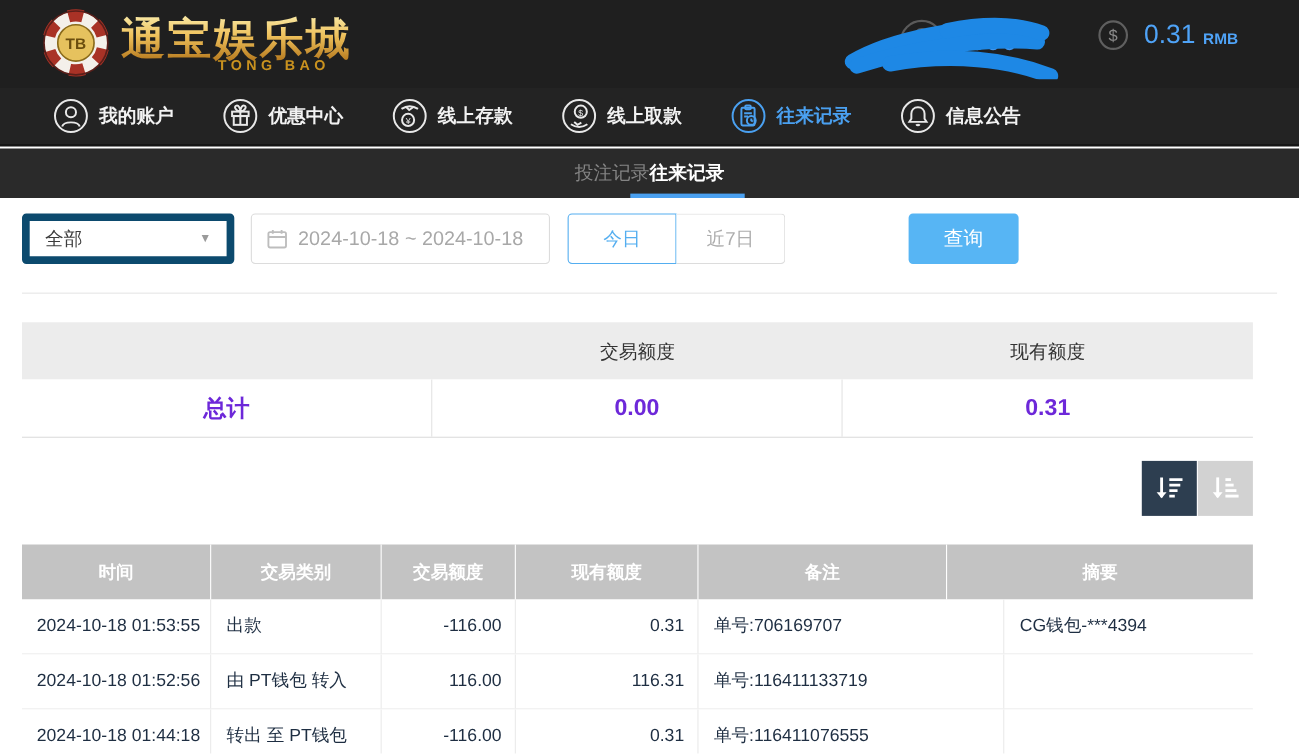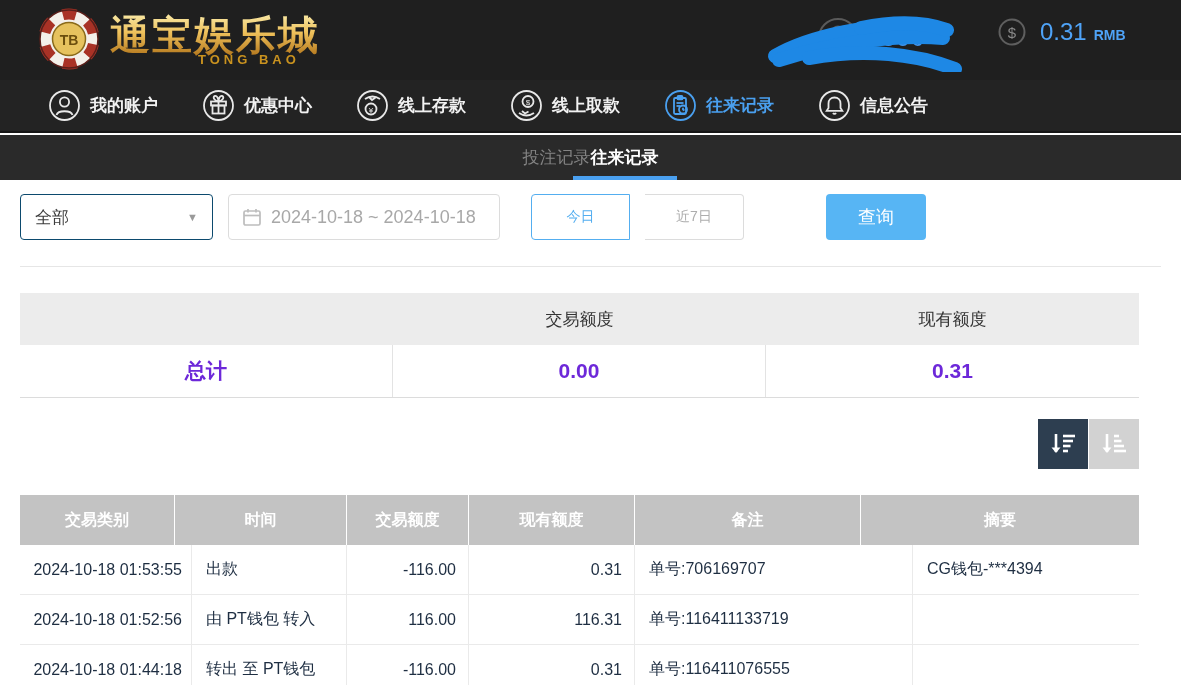--- a/index.html
+++ b/index.html
@@ -34,28 +34,28 @@
 
   
   .subnav { position:absolute; top:135px; left:0; width:1181px; height:45px; background:#2a2a2a;
     display:flex; justify-content:center; align-items:flex-end; }
   .subtab { position:relative; height:45px; display:flex; align-items:center; font-size:17px; color:#848484; cursor:pointer; }
   .subtab.active { color:#fff; font-weight:bold; }
   .subtab.active .underline { position:absolute; left:-18px; right:-18px; bottom:0; height:4px; background:#4aa0f0; }
 
   
   .filters { position:absolute; top:194px; left:20px; width:1141px; height:46px; }
-  .select-box { position:absolute; left:0; top:0; width:193px; height:46px; border:1px solid #0c4a6e;
+  .select-box { position:absolute; left:0; top:0; width:193px; height:46px; border:7px solid #0c4a6e;
     border-radius:4px; display:flex; align-items:center; padding:0 14px; font-size:17px; color:#3c3c3c; cursor:pointer; }
   .select-caret { margin-left:auto; font-size:11px; color:#9a9a9a; }
   .date-box { position:absolute; left:208px; top:0; width:272px; height:46px; border:1px solid #dcdcdc;
     border-radius:4px; display:flex; align-items:center; padding:0 13px; gap:9px; font-size:18px; color:#a8a8a8; cursor:text; }
   .btn-group { position:absolute; left:496px; top:0; display:flex; }
   .quick-btn { width:99px; height:46px; display:flex; align-items:center; justify-content:center;
-    font-size:14px; background:#fff; cursor:pointer;margin-left:15px; }
+    font-size:17px; background:#fff; cursor:pointer; }
   .quick-btn.active { border:1px solid #54aef0; color:#54aef0; border-radius:4px 0 0 4px; }
   .quick-btn.plain { border-top:1px solid #dcdcdc; border-bottom:1px solid #dcdcdc; border-right:1px solid #dcdcdc; color:#adadad; }
   .quick-btn.plain.last { border-radius:0 4px 4px 0; }
   .search-btn { position:absolute; left:806px; top:0; width:100px; height:46px; background:#57b5f4; color:#fff;
     font-size:18px; border:none; border-radius:4px; display:flex; align-items:center; justify-content:center; cursor:pointer; }
 
   .divider { position:absolute; top:266px; left:20px; width:1141px; height:1px; background:#e6e6e6; }
 
   
   .summary { position:absolute; top:293px; left:20px; width:1119px; }
@@ -271,22 +271,22 @@
             <line x1="15" y1="12" x2="22.5" y2="12"></line>
           <line x1="15" y1="17" x2="25" y2="17"></line>
             <line x1="15" y1="22" x2="27" y2="22"></line>
         </g>
       </svg>
     </div>
   </div>
 
   <div class="records">
     <div class="rrow rhead">
+      <div class="rcell c0">时间</div>
       <div class="rcell c1">交易类别</div>
-      <div class="rcell c0">时间</div>
       <div class="rcell c2">交易额度</div>
       <div class="rcell c3">现有额度</div>
       <div class="rcell c5">备注</div>
       <div class="rcell c4">摘要</div>
     </div>
     <div class="rrow rbody">
       <div class="rcell c0">2024-10-18 01:53:55</div>
       <div class="rcell c1">出款</div>
       <div class="rcell c2">-116.00</div>
       <div class="rcell c3">0.31</div>

